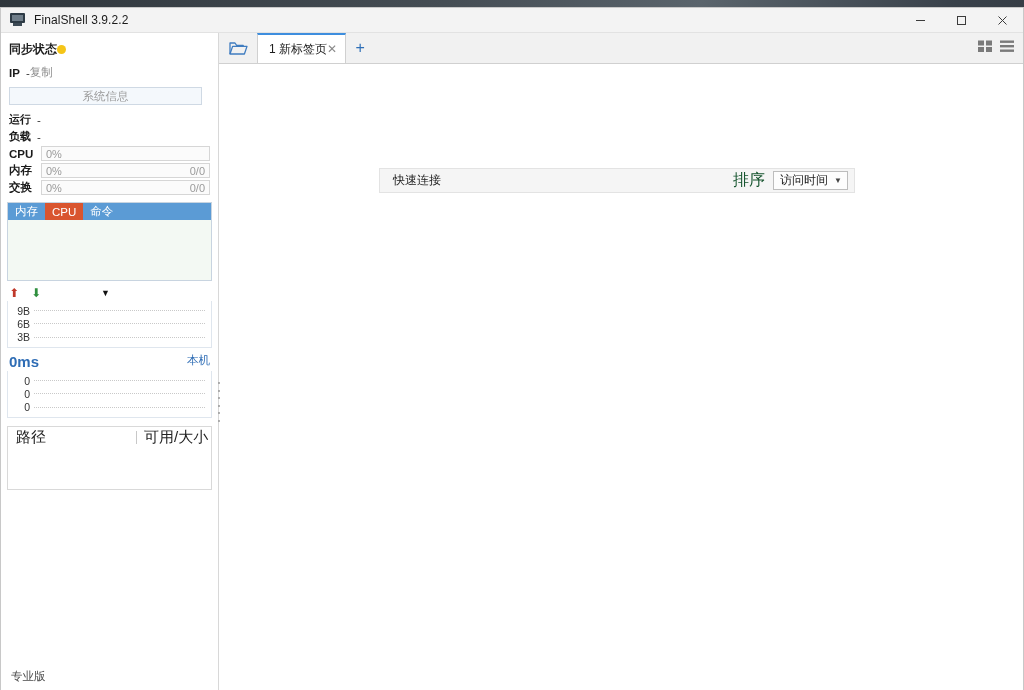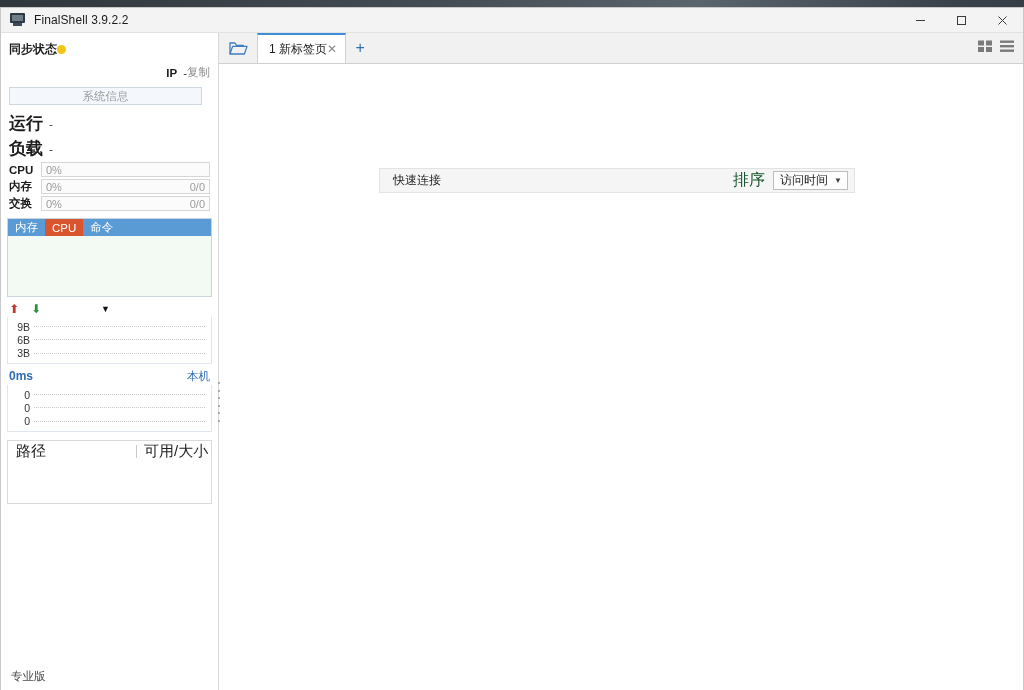--- a/index.html
+++ b/index.html
@@ -60,39 +60,39 @@
     border-right: 1px solid #d8d8d8;
     display: flex; flex-direction: column;
     position: relative;
     font-size: 12px; color: #222;
   }
   .sb-row { display:flex; align-items:center; }
   .sync-row { padding: 8px 8px 6px 8px; }
   .sync-label { font-size:12px; color:#1b1b1b; font-weight:600; }
   .sync-dot { width:9px; height:9px; border-radius:50%; background:#f5c518; display:inline-block; }
 
-  .ip-row { padding: 1px 8px 2px 8px; justify-content:flex-end; }
+  .ip-row { padding: 1px 8px 2px 8px; justify-content:flex-start; }
   .ip-left { display:flex; align-items:center; gap:6px; }
   .ip-key { font-weight:600; color:#1b1b1b; font-size:11.5px; }
   .ip-val { color:#333; font-size:11.5px; }
   .copy-link { color:#8d8d8d; font-size:11.5px; cursor:pointer; }
 
   .sysinfo-btn {
     margin: 5px 16px 6px 8px;
     height: 18px;
     background: #f4f8fc;
     border: 1px solid #cfd9e4;
     color: #9a9a9a;
     font-size: 11.5px;
     display:flex; align-items:center; justify-content:center;
     cursor: pointer;
   }
 
   .kv-row { padding: 1px 8px; gap:6px; }
-  .kv-key { font-weight:600; color:#1b1b1b; font-size:17px; }
+  .kv-key { font-weight:600; color:#1b1b1b; font-size:11px; }
   .kv-val { color:#333; font-size:11.5px; }
 
   .meter-row { padding: 1px 8px 1px 8px; display:flex; align-items:center; gap:6px; }
   .meter-key { width:26px; font-weight:600; color:#1b1b1b; font-size:11.5px; }
   .meter {
     flex:1; height:15px; background:#fbfbfb; border:1px solid #d6d6d6;
     display:flex; align-items:center; justify-content:space-between;
     padding: 0 4px; position:relative;
   }
   .meter .pct { font-size:11px; color:#9b9b9b; }
@@ -119,21 +119,21 @@
     margin: 0 6px 0 6px; height:47px; background:#ffffff;
     border:1px solid #dfe6ee; border-top:none;
     position:relative; display:flex; flex-direction:column; justify-content:space-around;
     padding: 3px 0;
   }
   .graph-line { display:flex; align-items:center; height:12px; }
   .graph-lab { width:26px; text-align:right; font-size:10.5px; color:#333; padding-right:4px; }
   .graph-dots { flex:1; height:1px; border-top:1px dotted #c9c9c9; margin-right:6px; }
 
   .ping-head { display:flex; justify-content:space-between; padding: 5px 8px 1px 8px; }
-  .ping-ms { color:#2f6db5; font-size:12px; font-weight:600; }
+  .ping-ms { color:#2f6db5; font-size:15px; font-weight:600; }
   .ping-host { color:#2f6db5; font-size:11.5px; }
 
   .path-box {
     margin: 8px 6px 0 6px; height:64px; border:1px solid #d9d9d9; background:#fff;
   }
   .path-head { display:flex; height:20px; align-items:center; font-size:15px; color:#222; }
   .path-col1 { width:128px; padding-left:8px; }
   .path-sep { width:1px; height:13px; background:#c8c8c8; }
   .path-col2 { padding-left:7px; }
 

